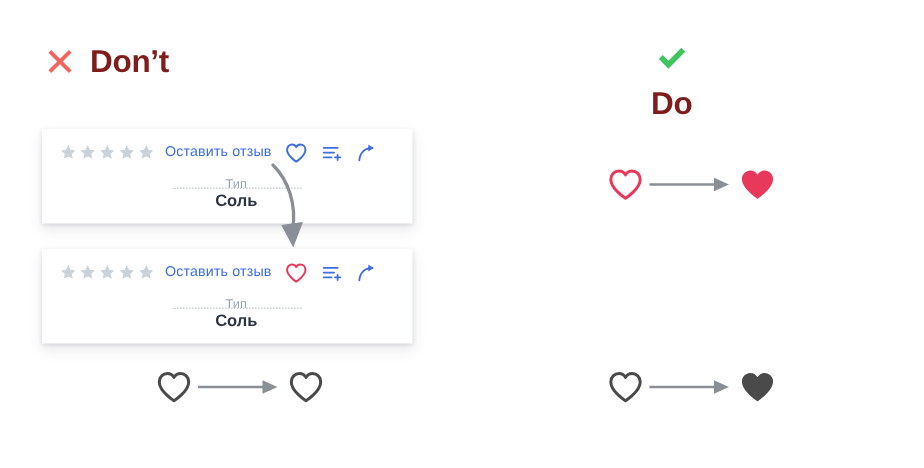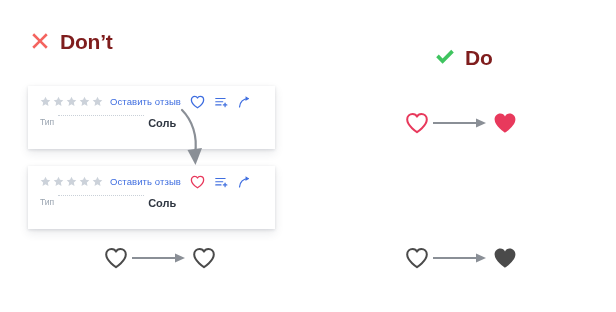--- a/index.html
+++ b/index.html
@@ -21,21 +21,21 @@
   }
 
   
   .heading {
     position: absolute;
     display: flex;
     align-items: center;
     gap: 9px;
   }
   .heading-dont { left: 29px; top: 30px; }
-  .heading-do   { left: 434px; top: 46px; }
+  .heading-do   { left: 434px; top: 28px; flex-direction: column; }
 
   .heading-mark {
     width: 22px;
     height: 22px;
     display: block;
     flex: 0 0 auto;
   }
   .heading-text {
     font-size: 21px;
     font-weight: bold;
@@ -84,23 +84,24 @@
 
   .act-icons {
     display: flex;
     align-items: center;
     gap: 9px;
   }
   .act-icon { display: block; }
 
   .card-row-bottom {
     display: flex;
-    align-items: flex-start;
+    align-items: center;
     height: 26px;
     padding: 0 0 6px 12px;
+    flex-direction: column;
   }
   .field-label {
     font-size: 8.5px;
     color: #9aa4b0;
     white-space: nowrap;
   }
   .field-leader {
     flex: 0 0 auto;
     width: 86px;
     margin: 0 4px;

